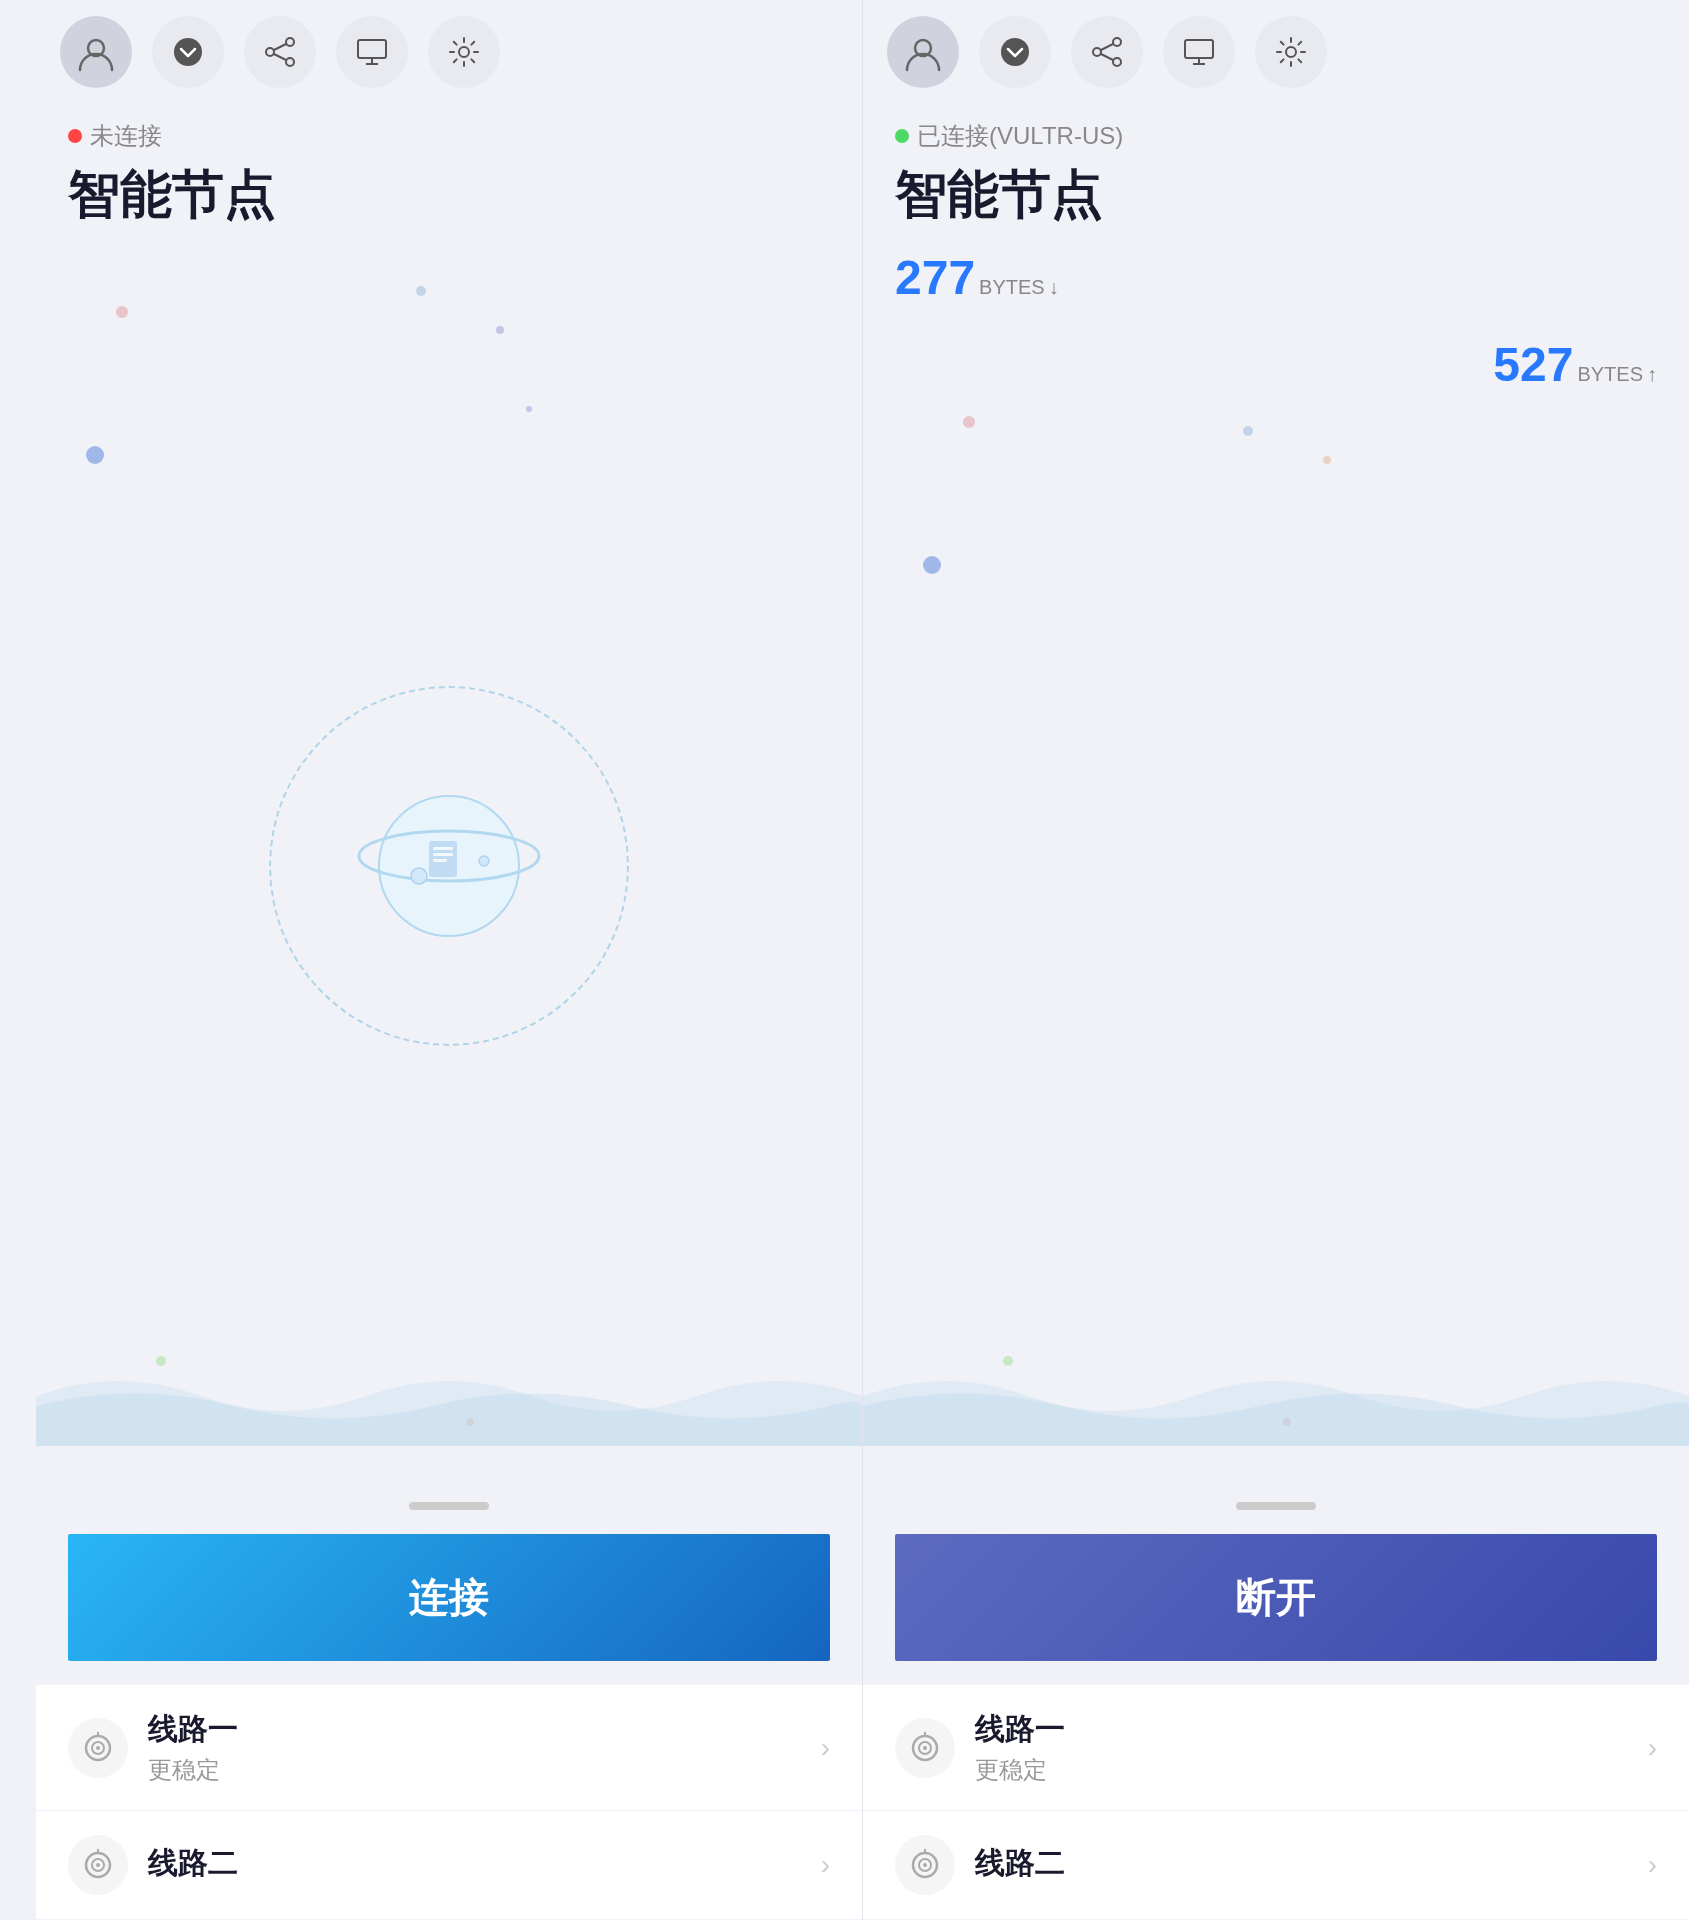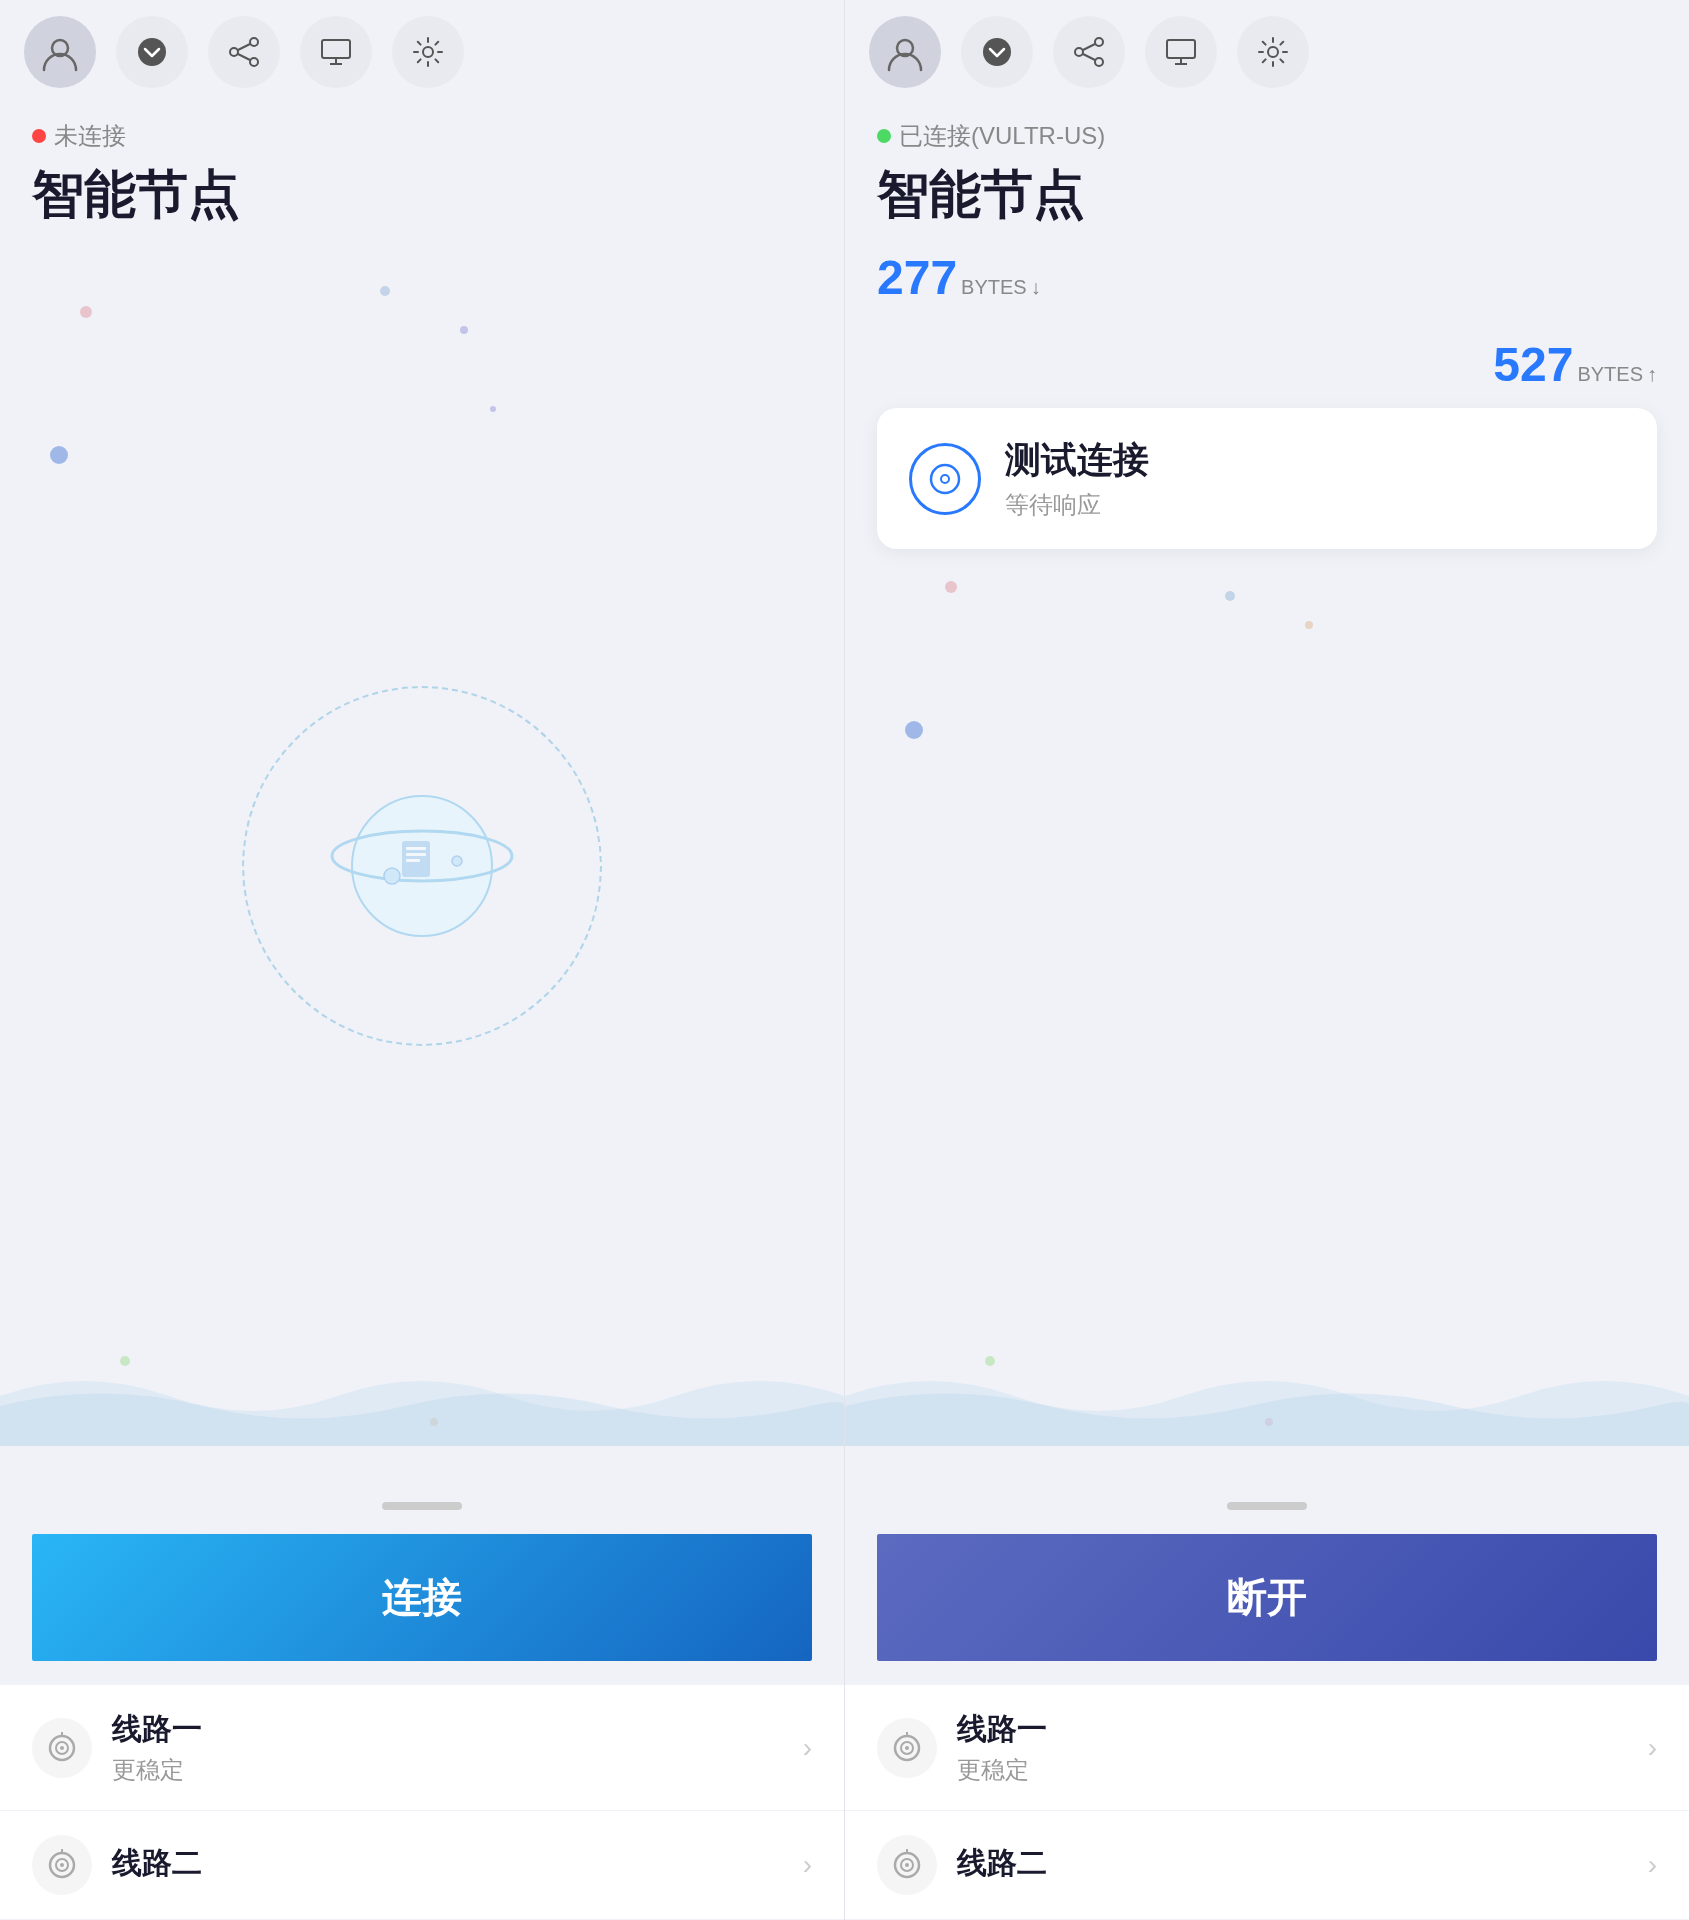--- a/index.html
+++ b/index.html
@@ -22,20 +22,21 @@
       flex: 1;
       display: flex;
       flex-direction: column;
       background: #f0f2f8;
       padding: 0;
       position: relative;
     }
 
     .panel-left {
       border-right: 1px solid #e0e3ec;
+      margin-left: 36px;
     }
 
     
     .icon-bar {
       display: flex;
       align-items: center;
       padding: 16px 24px;
       gap: 20px;
       background: #f0f2f8;
     }
@@ -461,32 +462,20 @@
         <span class="stat-unit">BYTES</span>
         <span class="stat-icon">↓</span>
       </div>
       <div class="stat" style="margin-left:auto;">
         <span class="stat-value">527</span>
         <span class="stat-unit">BYTES</span>
         <span class="stat-icon">↑</span>
       </div>
     </div>
 
-    <div class="test-card">
-      <div class="test-icon">
-        <svg width="40" height="40" viewBox="0 0 40 40" fill="none">
-          <circle cx="20" cy="20" r="14" stroke="#2979ff" stroke-width="2.5"></circle>
-          <circle cx="20" cy="20" r="4" stroke="#2979ff" stroke-width="2"></circle>
-        </svg>
-      </div>
-      <div class="test-text">
-        <div class="title">测试连接</div>
-        <div class="subtitle">等待响应</div>
-      </div>
-    </div>
 
     <div class="viz-area">
 
       <div class="viz-dot" style="width:12px;height:12px;background:#e8c4cc;top:20px;left:100px;"></div>
       <div class="viz-dot" style="width:10px;height:10px;background:#c4d4e8;top:30px;left:380px;"></div>
       <div class="viz-dot" style="width:8px;height:8px;background:#e8d4c4;top:60px;left:460px;"></div>
       <div class="viz-dot" style="width:18px;height:18px;background:#a0b8e8;top:160px;left:60px;"></div>
       <div class="viz-dot" style="width:10px;height:10px;background:#c8e8c4;bottom:120px;left:140px;"></div>
       <div class="viz-dot" style="width:8px;height:8px;background:#e8c8d4;bottom:60px;left:420px;"></div>
 

